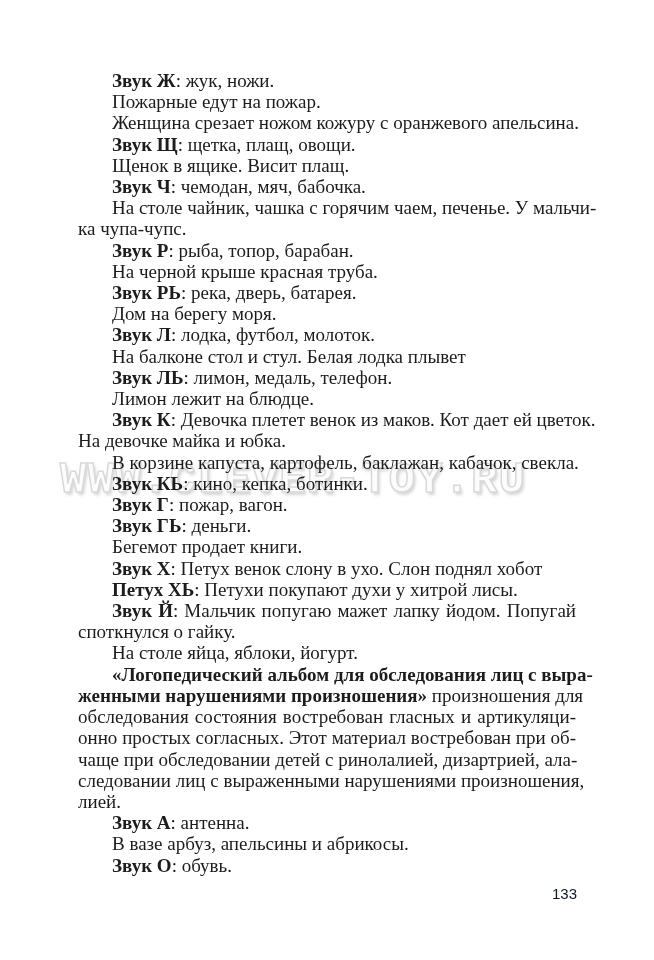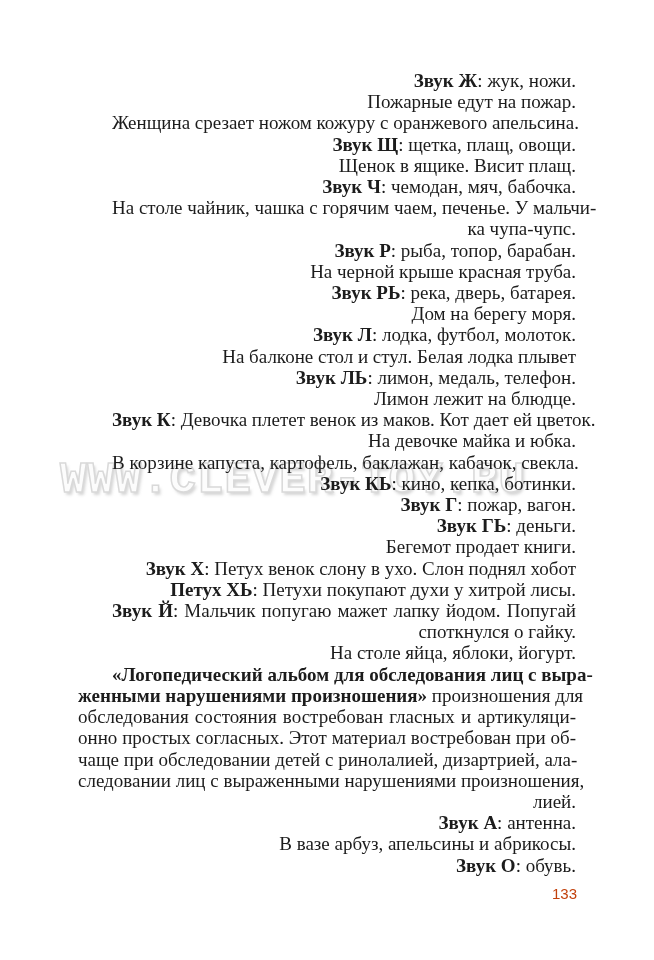--- a/index.html
+++ b/index.html
@@ -12,21 +12,21 @@
     color:#1c1c1c;
   }
   .text-block {
     position:absolute;
     left:78px; top:70px;
     width:498px;
     font-size:19px;
     line-height:21.2px;
     z-index:2;
   }
-  .line { white-space:nowrap;text-align:right; }
+  .line { white-space:nowrap; }
   .line.indent { padding-left:34px; }
   .line.fill { text-align:justify; text-align-last:justify; }
   .bold { font-weight:bold; }
   .watermark {
     position:absolute;
     left:60px; top:456px;
     z-index:1;
     font-family:Liberation Mono, monospace;
     font-weight:bold;
     font-size:44px;
@@ -35,21 +35,21 @@
     white-space:nowrap;
     color:#fcfcfc;
     -webkit-text-stroke:1.5px #d9d9d9;
     text-shadow:2px 3px 3px rgba(165,165,165,0.45);
   }
   .page-number {
     position:absolute;
     right:77px; top:885px;
     font-family:"Liberation Sans", sans-serif;
     font-size:15px;
-    color:#c2410c;
+    color:#0f172a;
     z-index:2;
   }
 </style>
 </head>
 <body>
 
 <div class="page">
   <div class="watermark">WWW.CLEVER-TOY.RU</div>
   <div class="text-block">
       <div class="line indent"><span class="bold">Звук Ж</span><span>: жук, ножи.</span></div>

